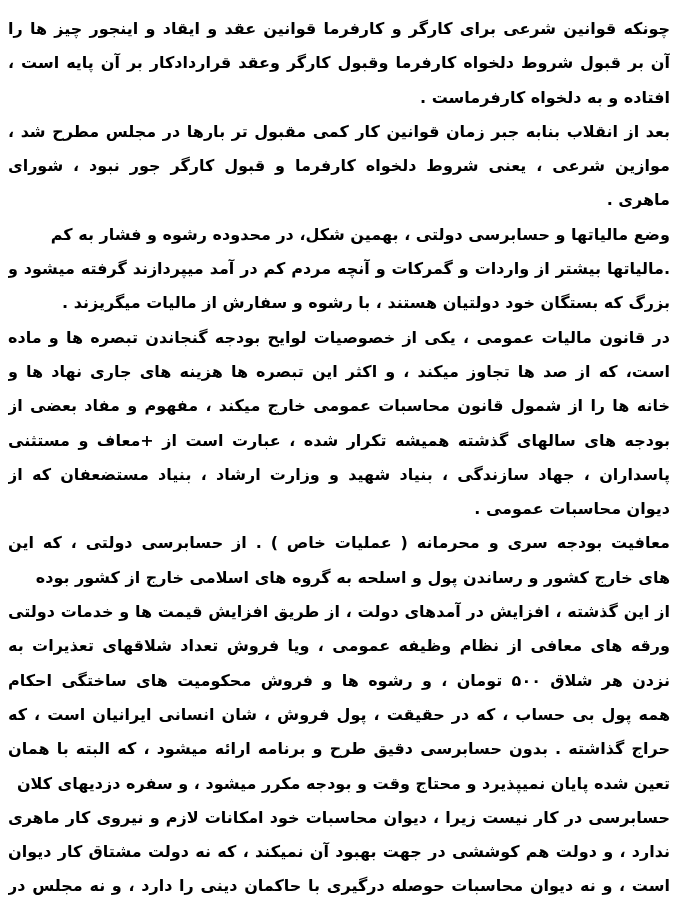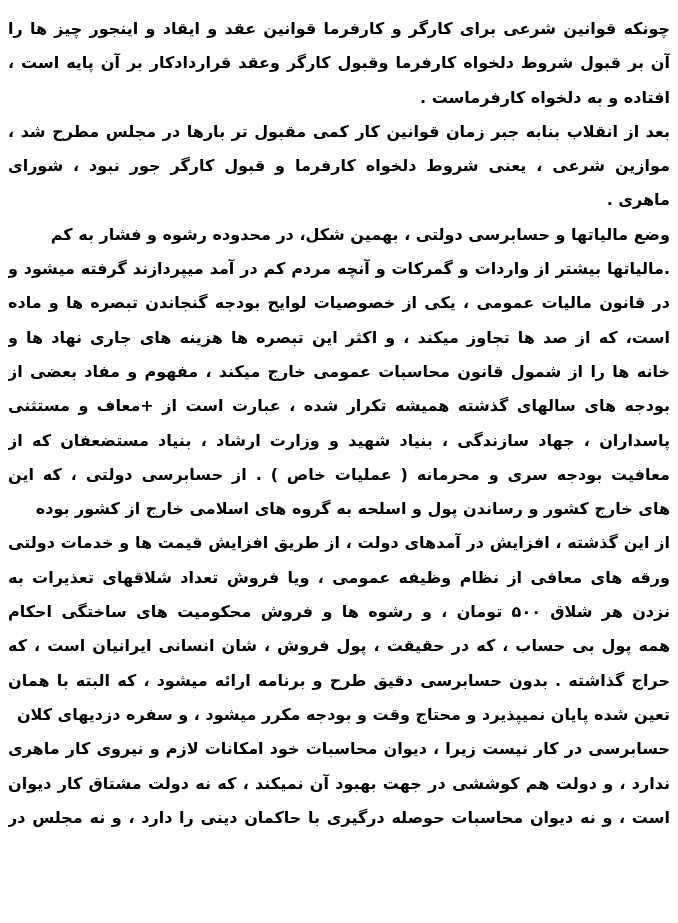--- a/index.html
+++ b/index.html
@@ -43,25 +43,27 @@
 <div class="page">
   <div class="doc" dir="rtl">
     <div class="line">چونکه قوانین شرعی برای کارگر و کارفرما قوانین عقد و ایقاد و اینجور چیز ها را دارد که موازین</div>
     <div class="line">آن بر قبول شروط دلخواه کارفرما وقبول کارگر وعقد قراردادکار بر آن پایه است ، که امری عقب</div>
     <div class="line end">افتاده و به دلخواه کارفرماست .</div>
     <div class="line">بعد از انقلاب بنابه جبر زمان قوانین کار کمی مقبول تر بارها در مجلس مطرح شد ، اما چون با</div>
     <div class="line">موازین شرعی ، یعنی شروط دلخواه کارفرما و قبول کارگر جور نبود ، شورای نگهبان آن راتصویب</div>
     <div class="line end">ماهری .</div>
     <div class="line end">وضع مالیاتها و حسابرسی دولتی ، بهمین شکل، در محدوده رشوه و فشار به کم درآمدهاست</div>
     <div class="line">.مالیاتها بیشتر از واردات و گمرکات و آنچه مردم کم در آمد میپردازند گرفته میشود و ثروتمندان</div>
+    <div class="line end">بزرگ که بستگان خود دولتیان هستند ، با رشوه و سفارش از مالیات میگریزند .</div>
     <div class="line">در قانون مالیات عمومی ، یکی از خصوصیات لوایح بودجه گنجاندن تبصره ها و ماده واحده بسیاری</div>
     <div class="line">است، که از صد ها تجاوز میکند ، و اکثر این تبصره ها هزینه های جاری نهاد ها و بعضی وزارت</div>
     <div class="line">خانه ها را از شمول قانون محاسبات عمومی خارج میکند ، مفهوم و مفاد بعضی از این تبصره ها که در</div>
     <div class="line">بودجه های سالهای گذشته همیشه تکرار شده ، عبارت است از +معاف و مستثنی کردن سپاه</div>
     <div class="line">پاسداران ، جهاد سازندگی ، بنیاد شهید و وزارت ارشاد ، بنیاد مستضعفان که از رعایت قوانین</div>
+    <div class="line end">دیوان محاسبات عمومی .</div>
     <div class="line">معافیت بودجه سری و محرمانه ( عملیات خاص ) . از حسابرسی دولتی ، که این عملیات خاص ، ترور</div>
     <div class="line end">های خارج کشور و رساندن پول و اسلحه به گروه های اسلامی خارج از کشور بوده است .</div>
     <div class="line">از این گذشته ، افزایش در آمدهای دولت ، از طریق افزایش قیمت ها و خدمات دولتی و فروش</div>
     <div class="line">ورقه های معافی از نظام وظیفه عمومی ، ویا فروش تعداد شلاقهای تعذیرات به محکومان ، به ازای</div>
     <div class="line">نزدن هر شلاق ۵۰۰ تومان ، و رشوه ها و فروش محکومیت های ساختگی احکام آخوندان شرع ، و</div>
     <div class="line">همه پول بی حساب ، که در حقیقت ، پول فروش ، شان انسانی ایرانیان است ، که جمهوری اسلامی به</div>
     <div class="line">حراج گذاشته . بدون حسابرسی دقیق طرح و برنامه ارائه میشود ، که البته با همان بودجه و مدت</div>
     <div class="line end">تعین شده پایان نمیپذیرد و محتاج وقت و بودجه مکرر میشود ، و سفره دزدیهای کلان گسترده تر.</div>
     <div class="line">حسابرسی در کار نیست زیرا ، دیوان محاسبات خود امکانات لازم و نیروی کار ماهری در اختیار</div>
     <div class="line">ندارد ، و دولت هم کوششی در جهت بهبود آن نمیکند ، که نه دولت مشتاق کار دیوان محاسبات</div>

